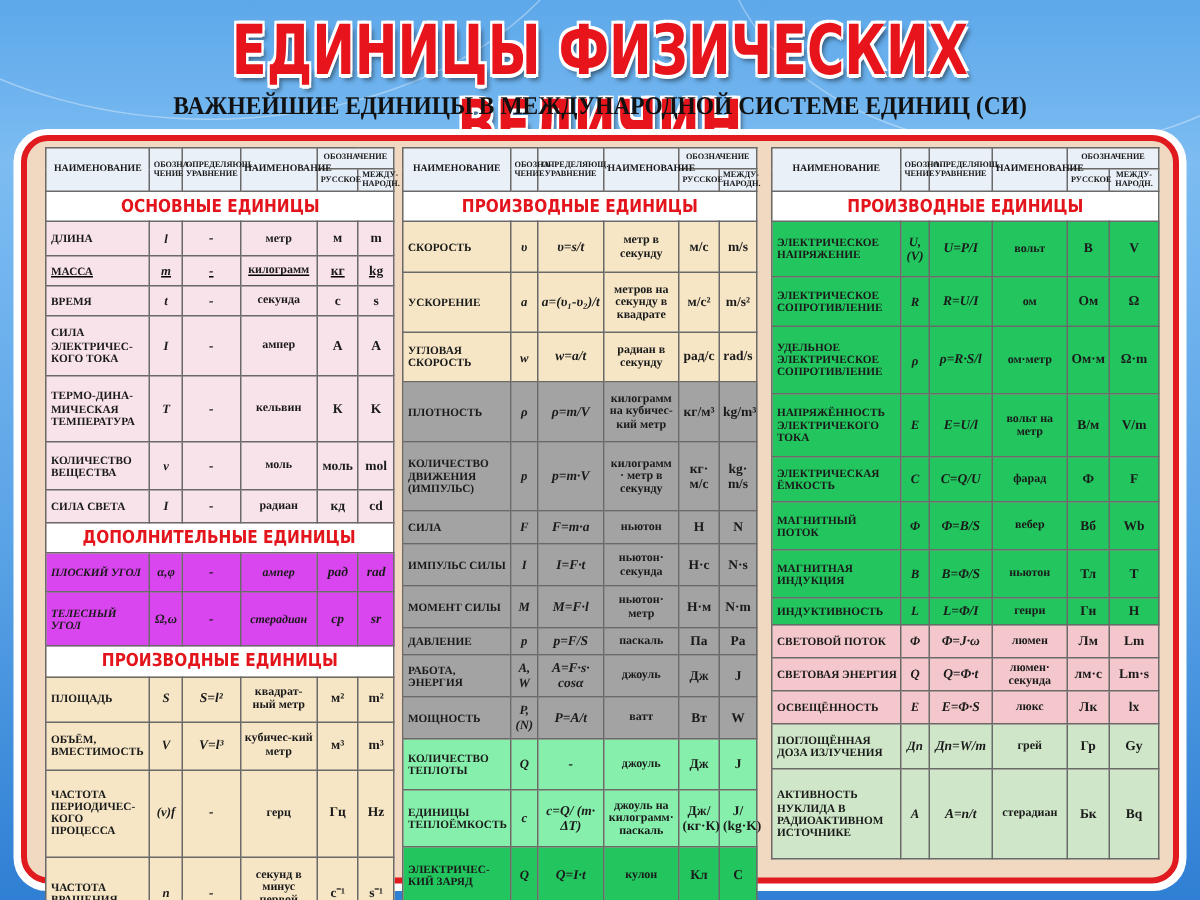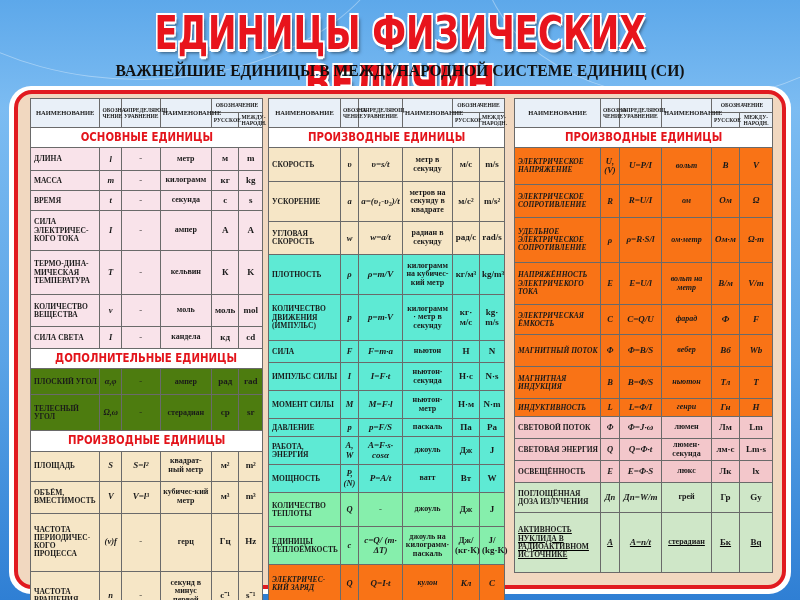--- a/index.html
+++ b/index.html
@@ -47,25 +47,25 @@
   td.sym { font-style: italic; }
   td.formula { font-style: italic; font-size: 9px; }
   td.unit { font-size: 8px; }
   td.ab { font-size: 9px; }
   .sec td {
     background: #fff; color: #e3141b; font-family: "DejaVu Sans", "Liberation Sans", sans-serif;
     font-weight: bold; font-size: 12px; letter-spacing: 0px; padding: 3px 0;
   }
   .sec td span { display:inline-block; transform: scaleX(0.85); }
   .pink td:not(.secc) { background: #f9e3ea; }
-  .green td { background: #4d7c0f; }
+  .green td { background: #d946ef; font-style: italic; }
   .tan td { background: #f6e6c6; }
-  .blue td { background: #5eead4; }
+  .blue td { background: #a3a3a3; }
   .gold td { background: #86efac; }
-  .purple td { background: #f97316; font-style: italic; }
+  .purple td { background: #22c55e; }
   .rose td { background: #f3c7cb; }
   .mint td { background: #cfe7c8; }
 </style>
 </head>
 <body>
 
 <div class="bg-arc" style="left:-120px;top:-260px;width:520px;height:340px;"></div>
 <div class="bg-arc" style="left:480px;top:-200px;width:420px;height:300px;"></div>
 
 <h1 class="title">ЕДИНИЦЫ ФИЗИЧЕСКИХ ВЕЛИЧИН</h1>
@@ -104,21 +104,21 @@
   </tbody>
   <tbody class="pink" id="p1s0">
         <tr style="height: 23px;">
           <td class="name">ДЛИНА</td>
           <td class="sym">l</td>
           <td class="formula">-</td>
           <td class="unit">метр</td>
           <td class="ab">м</td>
           <td class="ab">m</td>
         </tr>
-        <tr style="height: 20px;">
+        <tr style="height: 20px; text-decoration: underline;">
           <td class="name">МАССА</td>
           <td class="sym">m</td>
           <td class="formula">-</td>
           <td class="unit">килограмм</td>
           <td class="ab">кг</td>
           <td class="ab">kg</td>
         </tr>
         <tr style="height: 20px;">
           <td class="name">ВРЕМЯ</td>
           <td class="sym">t</td>
@@ -148,21 +148,21 @@
           <td class="sym">ν</td>
           <td class="formula">-</td>
           <td class="unit">моль</td>
           <td class="ab">моль</td>
           <td class="ab">mol</td>
         </tr>
         <tr style="height: 22px;">
           <td class="name">СИЛА СВЕТА</td>
           <td class="sym">I</td>
           <td class="formula">-</td>
-          <td class="unit">кандела</td>
+          <td class="unit">радиан</td>
           <td class="ab">кд</td>
           <td class="ab">cd</td>
         </tr>
       </tbody>
   <tbody>
     <tr class="sec">
           <td colspan="6"><span>ДОПОЛНИТЕЛЬНЫЕ ЕДИНИЦЫ</span></td>
         </tr>
   </tbody>
   <tbody class="green" id="p1s1">
@@ -488,21 +488,21 @@
           <td class="ab">lx</td>
         </tr>
         <tr class="mint" style="height: 30px;">
           <td class="name">ПОГЛОЩЁННАЯ ДОЗА ИЗЛУЧЕНИЯ</td>
           <td class="sym">Дп</td>
           <td class="formula">Дп=W/m</td>
           <td class="unit">грей</td>
           <td class="ab">Гр</td>
           <td class="ab">Gy</td>
         </tr>
-        <tr class="mint" style="height: 60px; text-decoration: underline;">
+        <tr class="mint" style="height: 60px;">
           <td class="name">АКТИВНОСТЬ НУКЛИДА В РАДИОАКТИВНОМ ИСТОЧНИКЕ</td>
           <td class="sym">A</td>
           <td class="formula">A=n/t</td>
           <td class="unit">стерадиан</td>
           <td class="ab">Бк</td>
           <td class="ab">Bq</td>
         </tr>
       </tbody>
 </table>
 </div>

